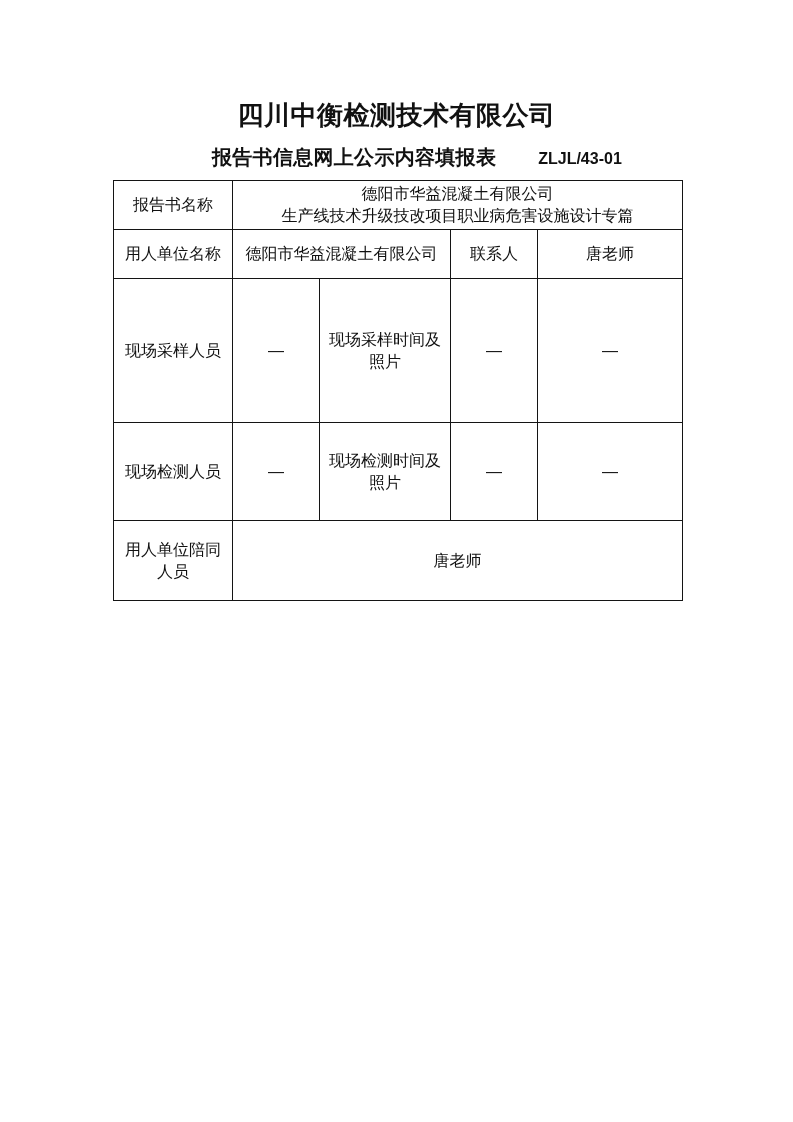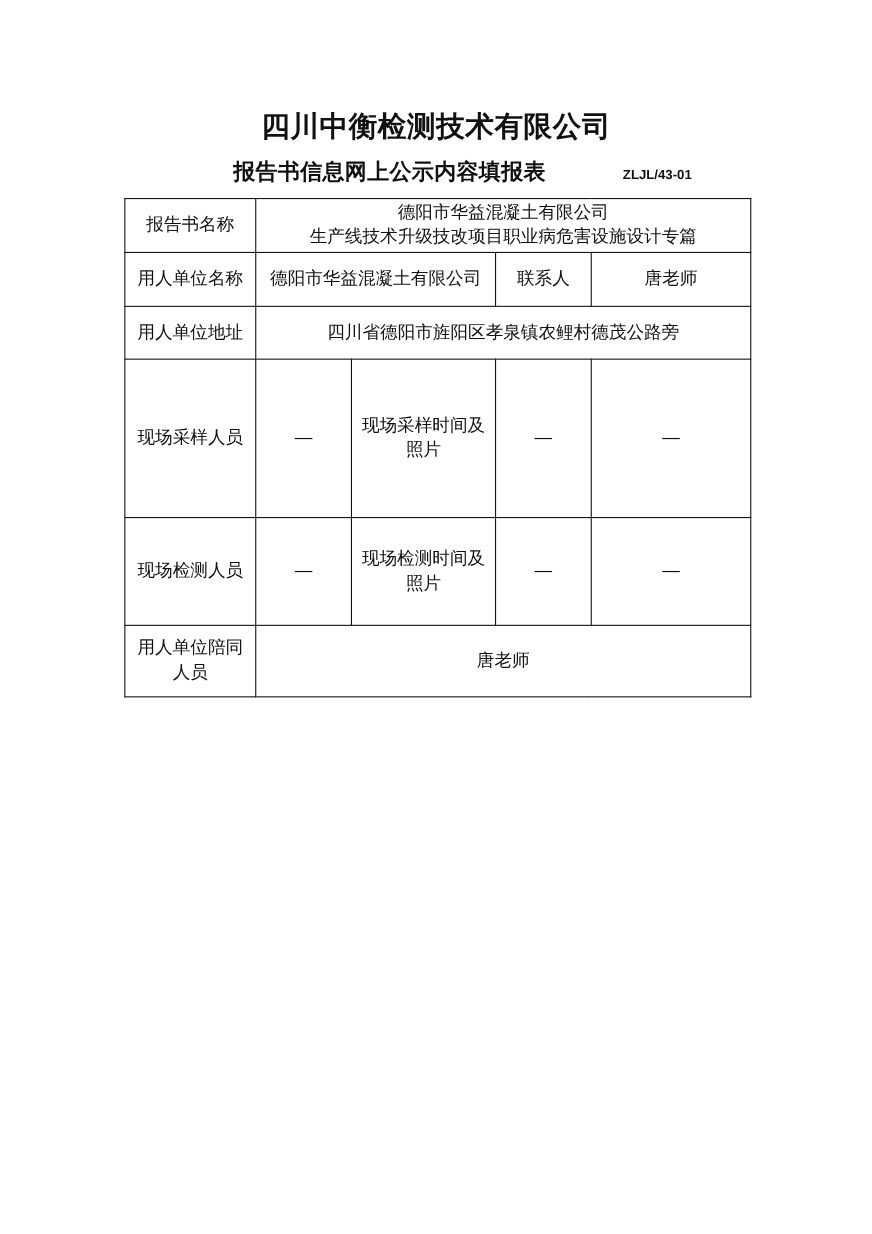--- a/index.html
+++ b/index.html
@@ -26,23 +26,23 @@
     white-space:nowrap;
   }
   .doc-subtitle{
     font-size:20px;
     font-weight:700;
     line-height:28px;
     letter-spacing:0.3px;
     text-align:center;
   }
   .form-code{
-    font-size:12px;
+    font-size:16px;
     font-weight:700;
-    margin-left:70px;
+    margin-left:42px;
     letter-spacing:0px;
   }
   table.report{
     position:absolute;
     left:113px;top:180px;
     border-collapse:collapse;
     table-layout:fixed;
     width:569px;
     border-radius:16px;
   }
@@ -56,21 +56,21 @@
     line-height:22px;
     overflow:hidden;
   }
   tr.r1{height:47px}
   tr.r2{height:49px}
   tr.r3{height:48px}
   tr.r4{height:58px}
   tr.r5{height:196px}
   tr.r6{height:144px}
   tr.r7{height:98px}
-  tr.r8{height:65px}
+  tr.r8{height:80px}
   td.bold{font-weight:700;}
   td.val-lg{font-size:17px;font-weight:700;line-height:21px;}
   td.top-align{vertical-align:top;padding-top:5px;}
   .line{display:block;}
 </style>
 </head>
 <body>
 
 <div class="doc-title">四川中衡检测技术有限公司</div>
 
@@ -91,24 +91,20 @@
         <span class="line">德阳市华益混凝土有限公司</span>
         <span class="line">生产线技术升级技改项目职业病危害设施设计专篇</span>
       </td>
     </tr>
     <tr class="r2">
       <td>用人单位名称</td>
       <td class="bold top-align" colspan="2">德阳市华益混凝土有限公司</td>
       <td>联系人</td>
       <td class="bold">唐老师</td>
     </tr>
-    <tr class="r3">
-      <td>用人单位地址</td>
-      <td class="bold" colspan="4">四川省德阳市旌阳区孝泉镇农鲤村德茂公路旁</td>
-    </tr>
     <tr class="r6">
       <td>现场采样人员</td>
       <td>—</td>
       <td>
         <span class="line">现场采样时间及</span>
         <span class="line">照片</span>
       </td>
       <td>—</td>
       <td>—</td>
     </tr>

